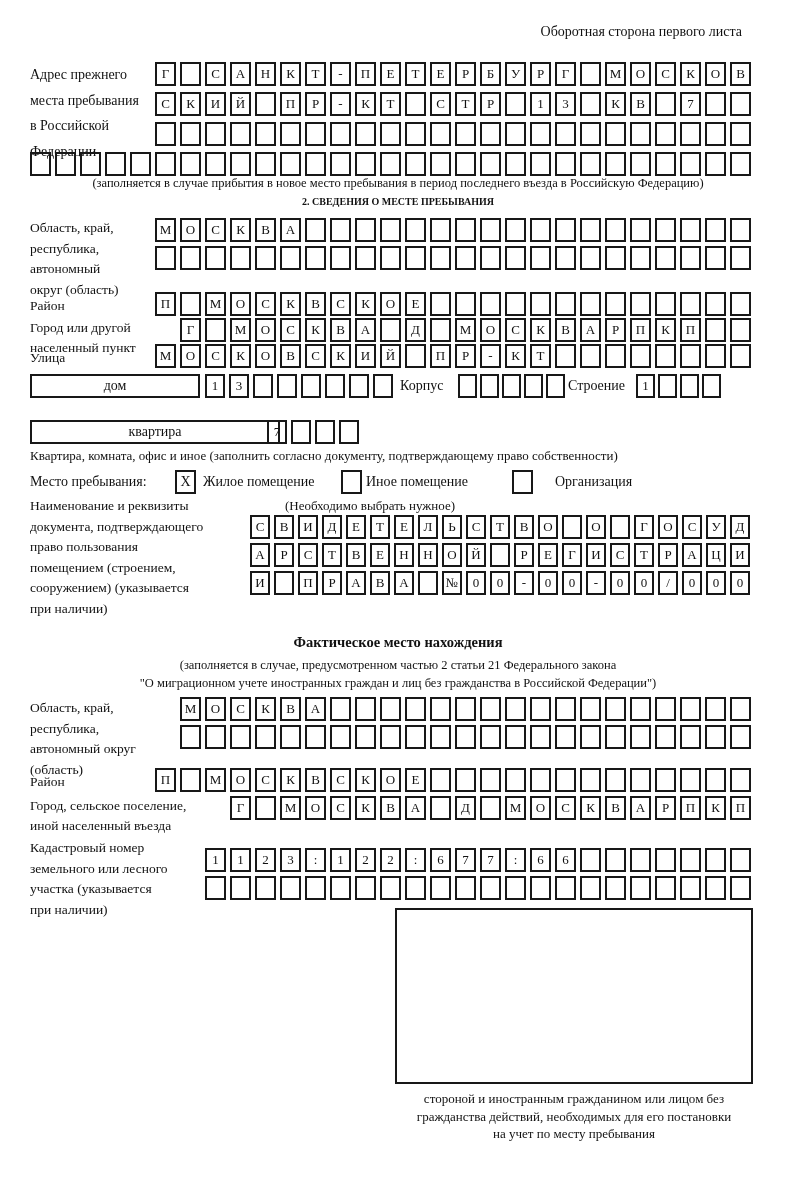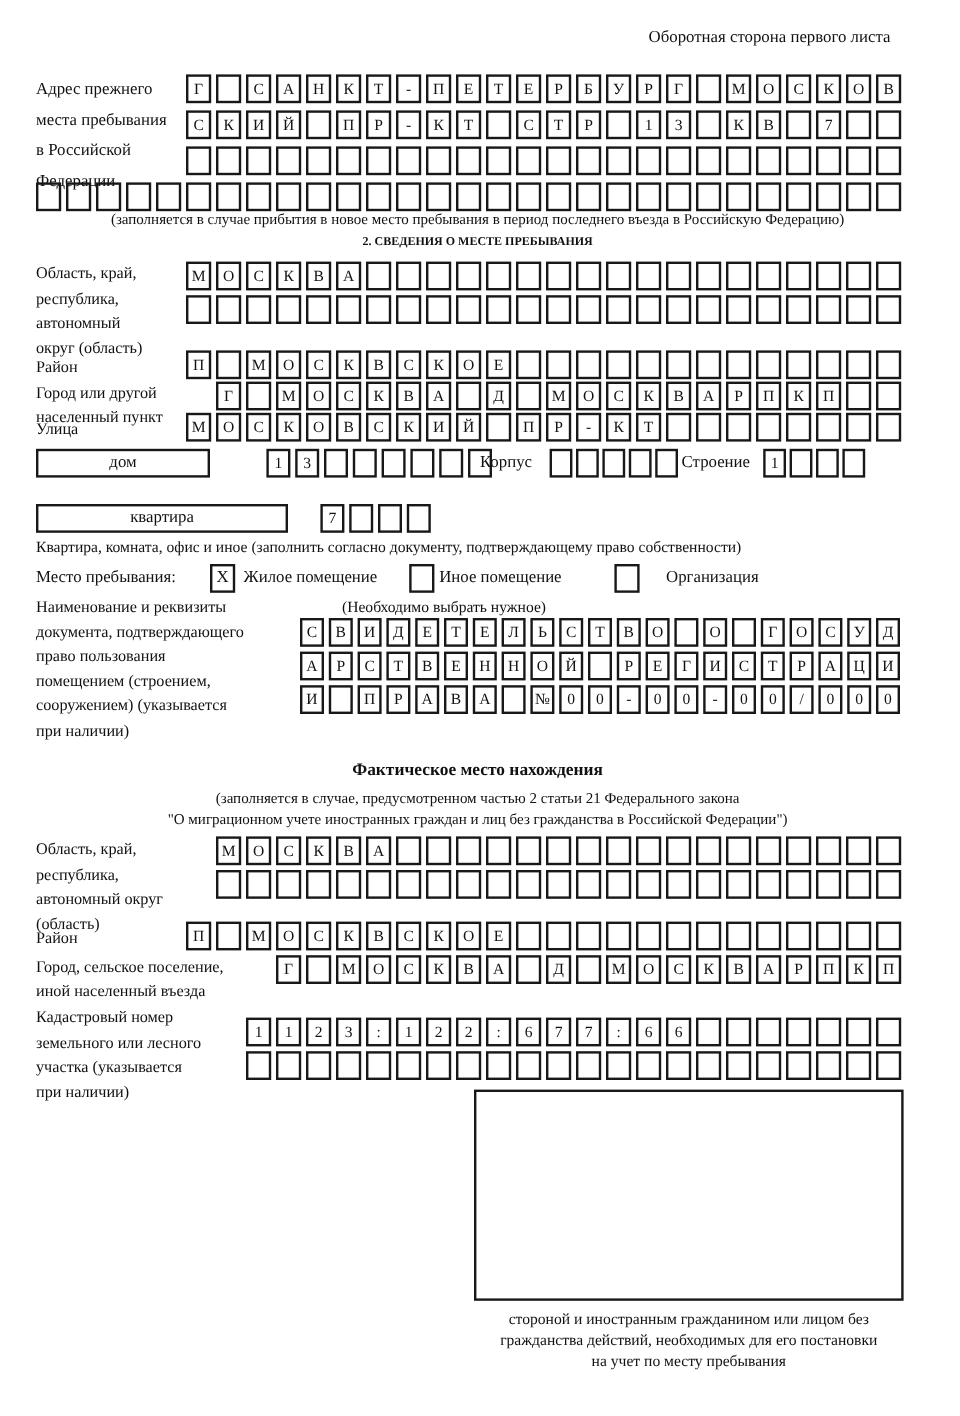--- a/index.html
+++ b/index.html
@@ -58,28 +58,28 @@
 
   <div class="abs lbl" style="left:30px;top:318px;line-height:20px;">
     <div>Город или другой</div>
     <div>населенный пункт</div>
   </div>
   <div class="abs cells" style="left:180px;top:318px;"><span class="cell">Г</span><span class="cell"></span><span class="cell">М</span><span class="cell">О</span><span class="cell">С</span><span class="cell">К</span><span class="cell">В</span><span class="cell">А</span><span class="cell"></span><span class="cell">Д</span><span class="cell"></span><span class="cell">М</span><span class="cell">О</span><span class="cell">С</span><span class="cell">К</span><span class="cell">В</span><span class="cell">А</span><span class="cell">Р</span><span class="cell">П</span><span class="cell">К</span><span class="cell">П</span><span class="cell"></span><span class="cell"></span></div>
 
   <div class="abs lbl" style="left:30px;top:348px;">Улица</div>
   <div class="abs cells" style="left:155px;top:344px;"><span class="cell">М</span><span class="cell">О</span><span class="cell">С</span><span class="cell">К</span><span class="cell">О</span><span class="cell">В</span><span class="cell">С</span><span class="cell">К</span><span class="cell">И</span><span class="cell">Й</span><span class="cell"></span><span class="cell">П</span><span class="cell">Р</span><span class="cell">-</span><span class="cell">К</span><span class="cell">Т</span><span class="cell"></span><span class="cell"></span><span class="cell"></span><span class="cell"></span><span class="cell"></span><span class="cell"></span><span class="cell"></span><span class="cell"></span></div>
 
-  <div class="abs wbox" style="left:30px;top:374px;width:145px;">дом</div>
-  <div class="abs cells p24" style="left:205px;top:374px;margin-left:17px;"><span class="cell">1</span><span class="cell">3</span><span class="cell"></span><span class="cell"></span><span class="cell"></span><span class="cell"></span><span class="cell"></span><span class="cell"></span></div>
+  <div class="abs wbox" style="left:30px;top:374px;width:170px;">дом</div>
+  <div class="abs cells p24" style="left:205px;top:374px;"><span class="cell">1</span><span class="cell">3</span><span class="cell"></span><span class="cell"></span><span class="cell"></span><span class="cell"></span><span class="cell"></span><span class="cell"></span></div>
   <div class="abs lbl14" style="left:400px;top:374px;line-height:24px;">Корпус</div>
   <div class="abs cells p22" style="left:458px;top:374px;"><span class="cell"></span><span class="cell"></span><span class="cell"></span><span class="cell"></span><span class="cell"></span></div>
   <div class="abs lbl14" style="left:568px;top:374px;line-height:24px;">Строение</div>
   <div class="abs cells p22" style="left:636px;top:374px;"><span class="cell">1</span><span class="cell"></span><span class="cell"></span><span class="cell"></span></div>
 
-  <div class="abs wbox" style="left:30px;top:420px;width:210px;">квартира</div>
+  <div class="abs wbox" style="left:30px;top:420px;width:250px;">квартира</div>
   <div class="abs cells p24" style="left:267px;top:420px;"><span class="cell">7</span><span class="cell"></span><span class="cell"></span><span class="cell"></span></div>
   <div class="abs cap" style="left:30px;top:448px;font-size:13px;">Квартира, комната, офис и иное (заполнить согласно документу, подтверждающему право собственности)</div>
 
   <div class="abs lbl14" style="left:30px;top:470px;line-height:24px;">Место пребывания:</div>
   <span class="abs chk" style="left:175px;top:470px;">X</span>
   <div class="abs lbl14" style="left:203px;top:470px;line-height:24px;">Жилое помещение</div>
   <span class="abs chk" style="left:341px;top:470px;"></span>
   <div class="abs lbl14" style="left:366px;top:470px;line-height:24px;">Иное помещение</div>
   <span class="abs chk" style="left:512px;top:470px;"></span>
   <div class="abs lbl14" style="left:555px;top:470px;line-height:24px;">Организация</div>

